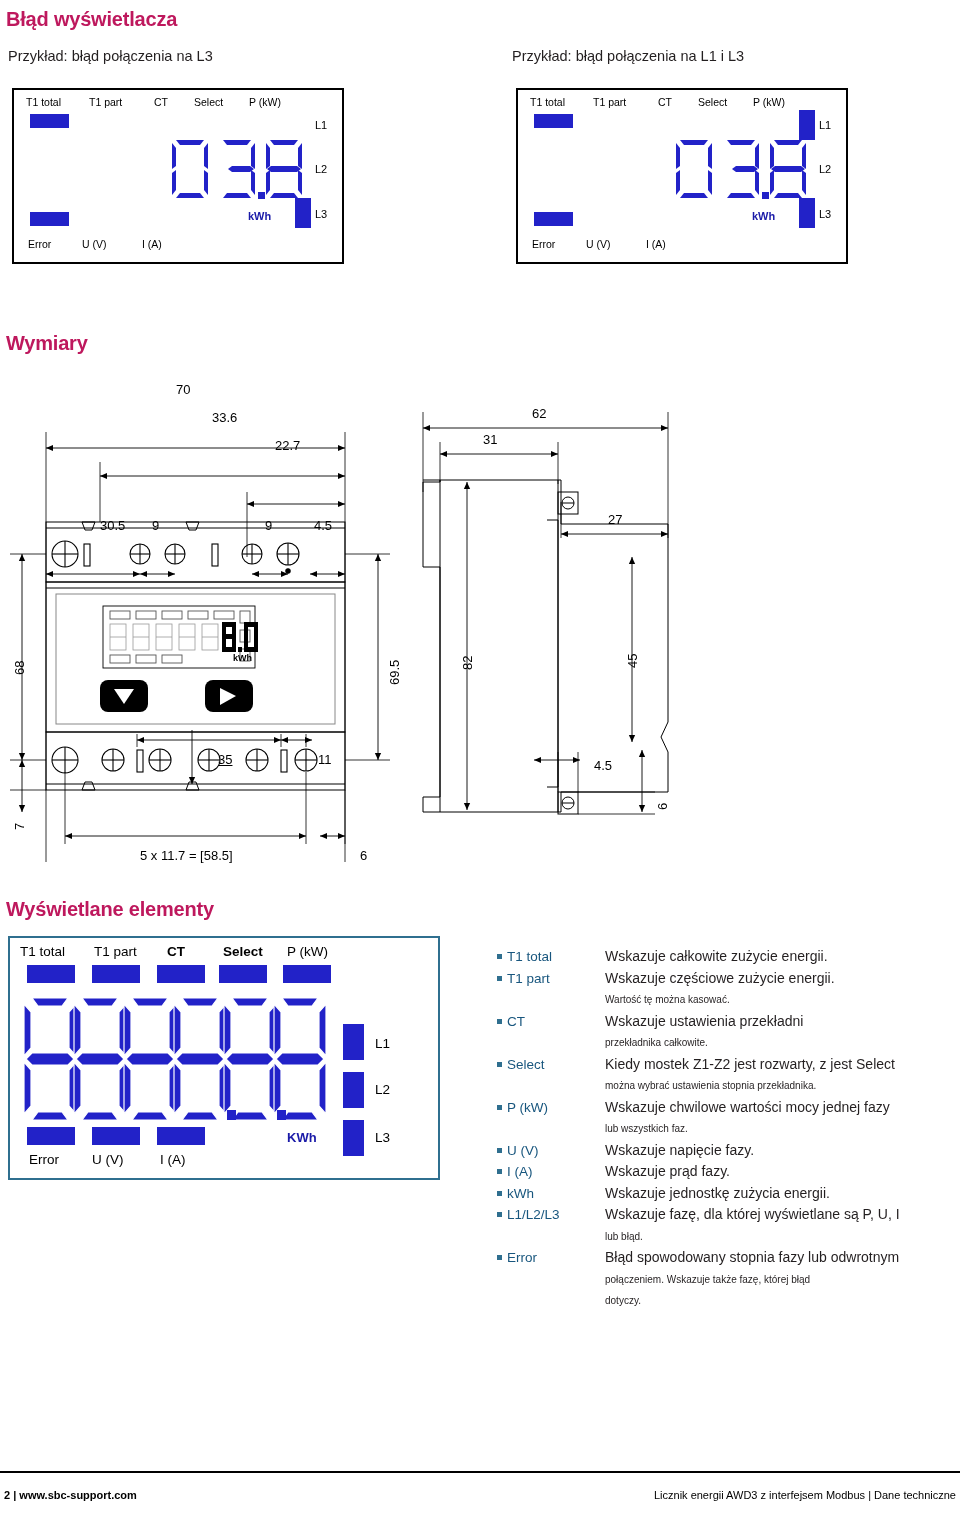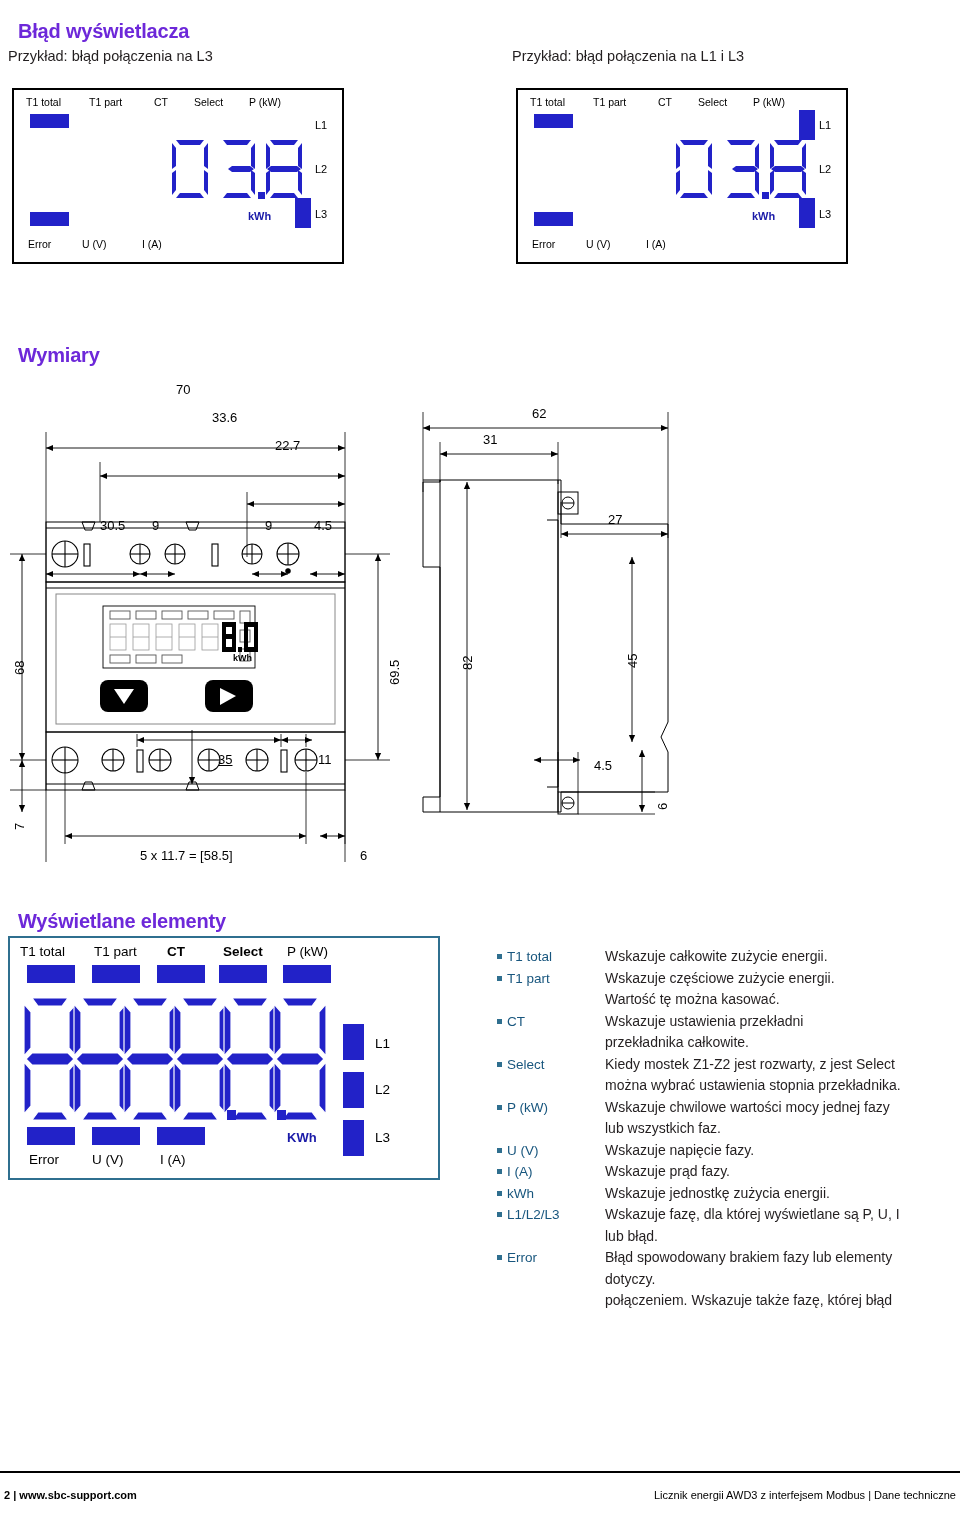--- a/index.html
+++ b/index.html
@@ -11,22 +11,22 @@
     color:#000;
     position:relative;
     overflow:hidden;
   }
   .page { position:relative; width:960px; height:1518px; }
 
   h2.section {
     position:absolute;
     font-size:20px;
     font-weight:bold;
-    color:#6d28d9;
-    margin:12px;
+    color:#be185d;
+    margin:0;
     letter-spacing:-0.2px;
   }
 
   .subhead {
     position:absolute;
     font-size:14.5px;
     color:#231f20;
   }
 
   
@@ -128,21 +128,21 @@
     width:5px; height:5px;
     background:#2f6f8f;
     margin-right:5px;
     vertical-align:2px;
   }
   .leg-desc {
     font-size:14px;
     color:#231f20;
     flex:1;
   }
-  .leg-cont { margin-left:108px; font-size:14px; color:#231f20; line-height:21.5px; }
+  .leg-cont { margin-left:108px; font-size:10px; color:#231f20; line-height:21.5px; }
 
   
   .footer-rule {
     position:absolute;
     left:0; top:1471px;
     width:960px; height:2px;
     background:#000;
   }
   .footer-left {
     position:absolute;
@@ -682,24 +682,24 @@
     </div>
 
     <div class="leg-row">
       <div class="leg-term"><span class="leg-bullet"></span><span>L1/L2/L3</span></div>
       <div class="leg-desc">Wskazuje fazę, dla której wyświetlane są P, U, I</div>
     </div>
     <div class="leg-cont">lub błąd.</div>
 
     <div class="leg-row">
       <div class="leg-term"><span class="leg-bullet"></span><span>Error</span></div>
-      <div class="leg-desc">Błąd spowodowany brakiem fazy lub elementy</div>
-    </div>
+      <div class="leg-desc">Błąd spowodowany stopnia fazy lub odwrotnym</div>
+    </div>
+    <div class="leg-cont">połączeniem. Wskazuje także fazę, której błąd</div>
     <div class="leg-cont">dotyczy.</div>
-    <div class="leg-cont">połączeniem. Wskazuje także fazę, której błąd</div>
   </div>
 
   <div class="footer-rule"></div>
   <div class="footer-left">
     <span>2</span>
     <span>|</span>
     <span>www.sbc-support.com</span>
   </div>
   <div class="footer-right">Licznik energii AWD3 z interfejsem Modbus | Dane techniczne</div>
 

